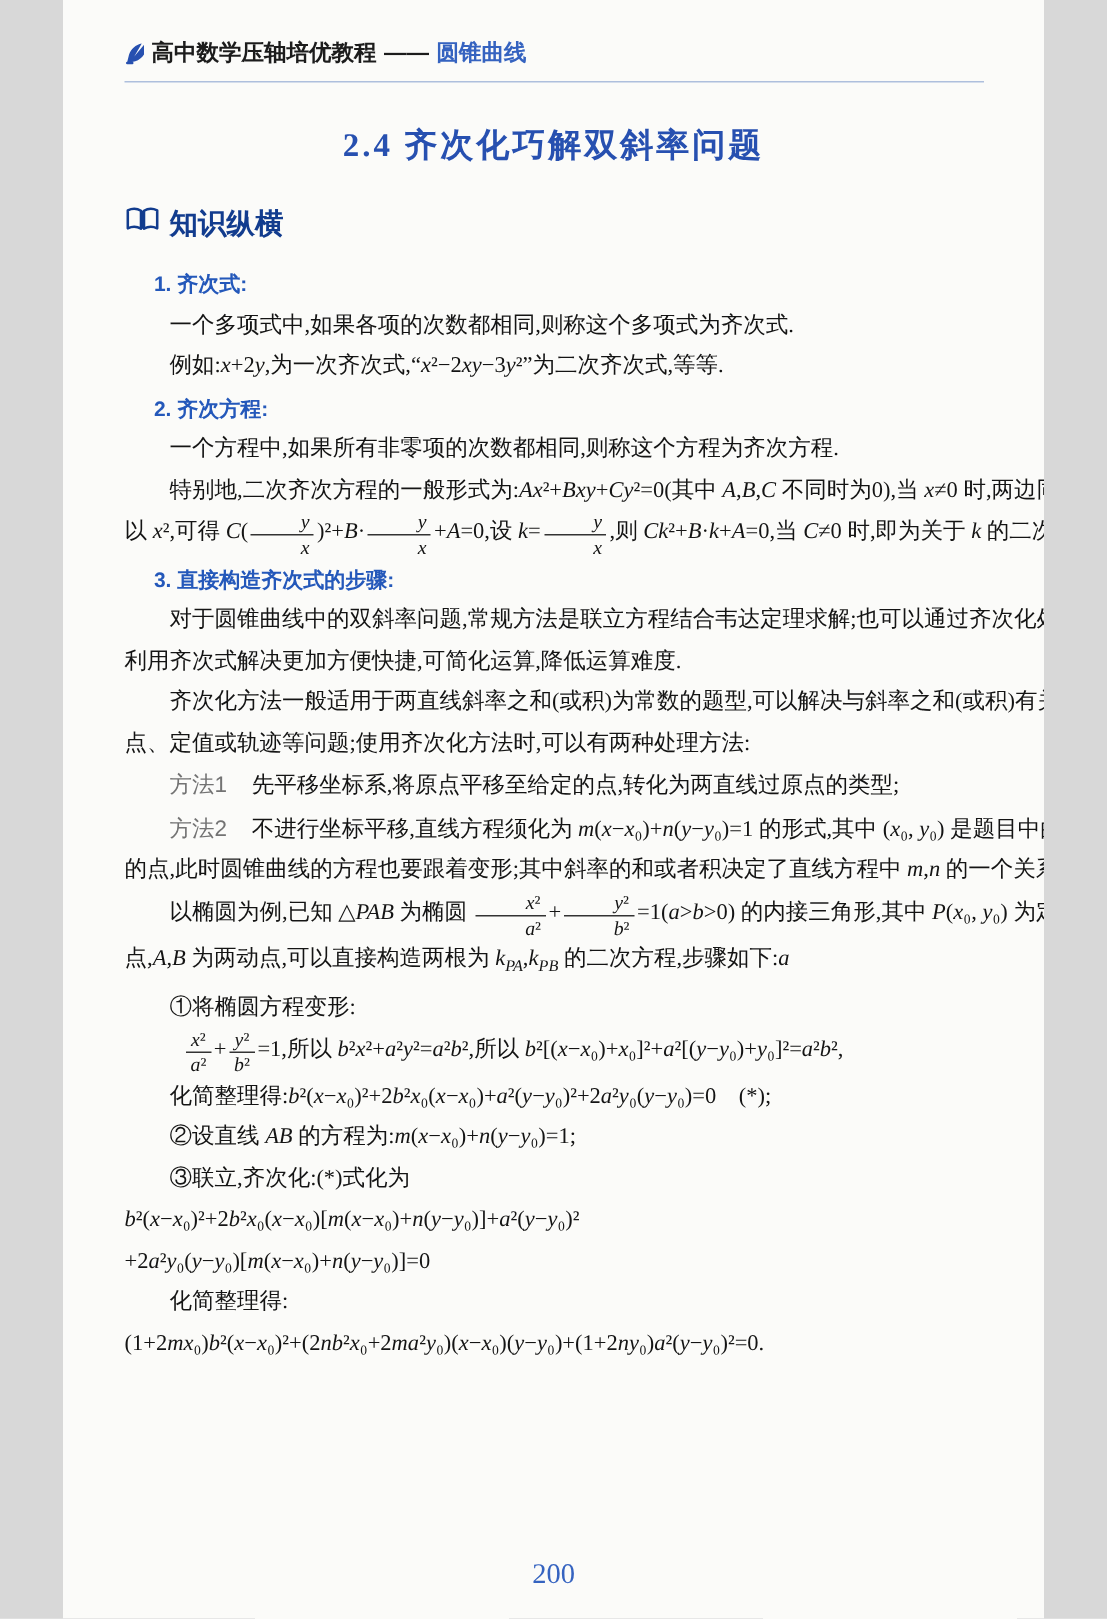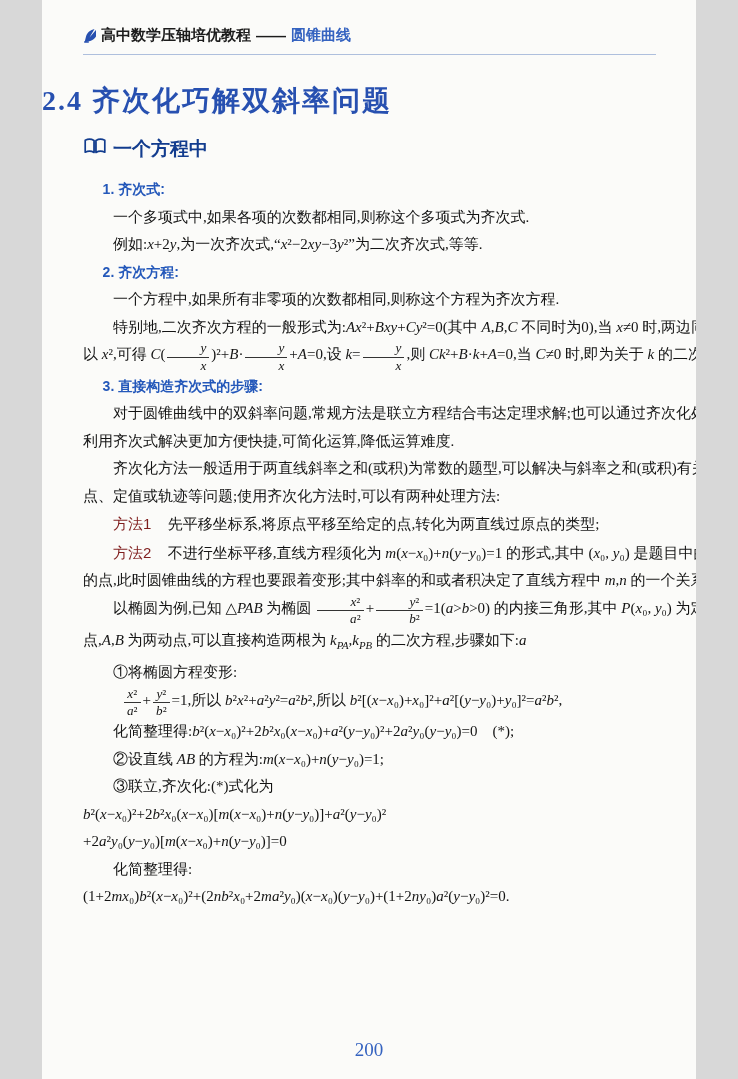--- a/index.html
+++ b/index.html
@@ -5,33 +5,33 @@
   html,body{margin:0;padding:0;background:#d8d8d8;}
   .page{position:relative;width:654px;height:1079px;margin:0 auto;background:#fbfbf9;
         font-family:"Liberation Serif","DejaVu Serif",serif;color:#141414;overflow:hidden;}
   
   .header{position:absolute;top:26px;left:41px;right:40px;display:flex;align-items:center;gap:5px;
           padding-bottom:9px;border-bottom:1.5px solid #aebfdd;
           font-family:"Liberation Sans","DejaVu Sans",sans-serif;font-weight:bold;font-size:15px;color:#1c1c1c;}
   .header .series{color:#3563c0;}
   .quill{display:inline-flex;align-items:center;}
   
-  .title{position:absolute;top:82px;left:0;right:0;color:#2750b0;
-         font-size:28px;font-weight:bold;letter-spacing:2px;}
+  .title{position:absolute;top:82px;left:0;right:0;text-align:center;color:#2750b0;
+         font-size:22px;font-weight:bold;letter-spacing:2px;}
   
   .section{position:absolute;top:136px;left:42px;display:flex;align-items:center;gap:7px;
            color:#123c8e;font-weight:bold;font-size:19px;
            font-family:"Liberation Sans","DejaVu Sans",sans-serif;}
   
   .main{position:absolute;top:176px;left:41px;width:656px;font-size:15px;line-height:27.5px;}
   .main p{margin:0;}
   .p{text-indent:2em;}
   .h{color:#2458ba;font-weight:bold;text-indent:1.4em;
      font-family:"Liberation Sans","DejaVu Sans",sans-serif;font-size:14px;}
-  .mlabel{color:#7f1d1d;font-family:"Liberation Sans","DejaVu Sans",sans-serif;margin-right:1.1em;margin-top:36px;}
+  .mlabel{color:#737373;font-family:"Liberation Sans","DejaVu Sans",sans-serif;margin-right:1.1em;margin-top:36px;}
   .math{text-indent:0;}
   .mathind{text-indent:0;padding-left:2.6em;}
   i{font-style:italic;}
   sub{font-size:0.72em;text-align:right;}
   .frac{display:inline-block;vertical-align:-0.8em;text-align:center;line-height:1.08;
         margin:0 2px;font-size:0.88em;}
   .frac .fn{display:block;border-bottom:1px solid #333;padding:0 3px 1px;}
   .frac .fd{display:block;padding:1px 3px 0;}
   
   .footer{position:absolute;bottom:18px;left:0;right:0;text-align:center;color:#3563c0;font-size:19px;}
@@ -55,21 +55,21 @@
 
   <div class="title">2.4  齐次化巧解双斜率问题</div>
 
   <div class="section">
     <span>
       <svg width="22" height="17" viewBox="0 0 22 17" aria-hidden="true">
         <path d="M1.2 2.2c3-1.4 6-1.4 8.8 0.3v12c-2.8-1.7-5.8-1.7-8.8-0.3zM20.8 2.2c-3-1.4-6-1.4-8.8 0.3v12c2.8-1.7 5.8-1.7 8.8-0.3z" fill="none" stroke="#123c8e" stroke-width="1.7" stroke-linejoin="round"></path>
         <line x1="11" y1="2.5" x2="11" y2="14.5" stroke="#123c8e" stroke-width="1.2"></line>
       </svg>
     </span>
-    <span>一个方程中</span>
+    <span>知识纵横</span>
   </div>
 
   <div class="main">
     <p class="h">1. 齐次式:</p>
     <p class="p">一个多项式中,如果各项的次数都相同,则称这个多项式为齐次式.</p>
     <p class="p">例如:<i>x</i>+2<i>y</i>,为一次齐次式,“<i>x</i>²−2<i>xy</i>−3<i>y</i>²”为二次齐次式,等等.</p>
     <p class="h">2. 齐次方程:</p>
     <p class="p">一个方程中,如果所有非零项的次数都相同,则称这个方程为齐次方程.</p>
     <p class="p">特别地,二次齐次方程的一般形式为:<i>Ax</i>²+<i>Bxy</i>+<i>Cy</i>²=0(其中 <i>A</i>,<i>B</i>,<i>C</i> 不同时为0),当 <i>x</i>≠0 时,两边同时除以 <i>x</i>²,可得 <i>C</i>(<span class="frac"><span class="fn"><i>y</i></span><span class="fd"><i>x</i></span></span>)²+<i>B</i>·<span class="frac"><span class="fn"><i>y</i></span><span class="fd"><i>x</i></span></span>+<i>A</i>=0,设 <i>k</i>=<span class="frac"><span class="fn"><i>y</i></span><span class="fd"><i>x</i></span></span>,则 <i>Ck</i>²+<i>B</i>·<i>k</i>+<i>A</i>=0,当 <i>C</i>≠0 时,即为关于 <i>k</i> 的二次方程.</p>
     <p class="h">3. 直接构造齐次式的步骤:</p>

